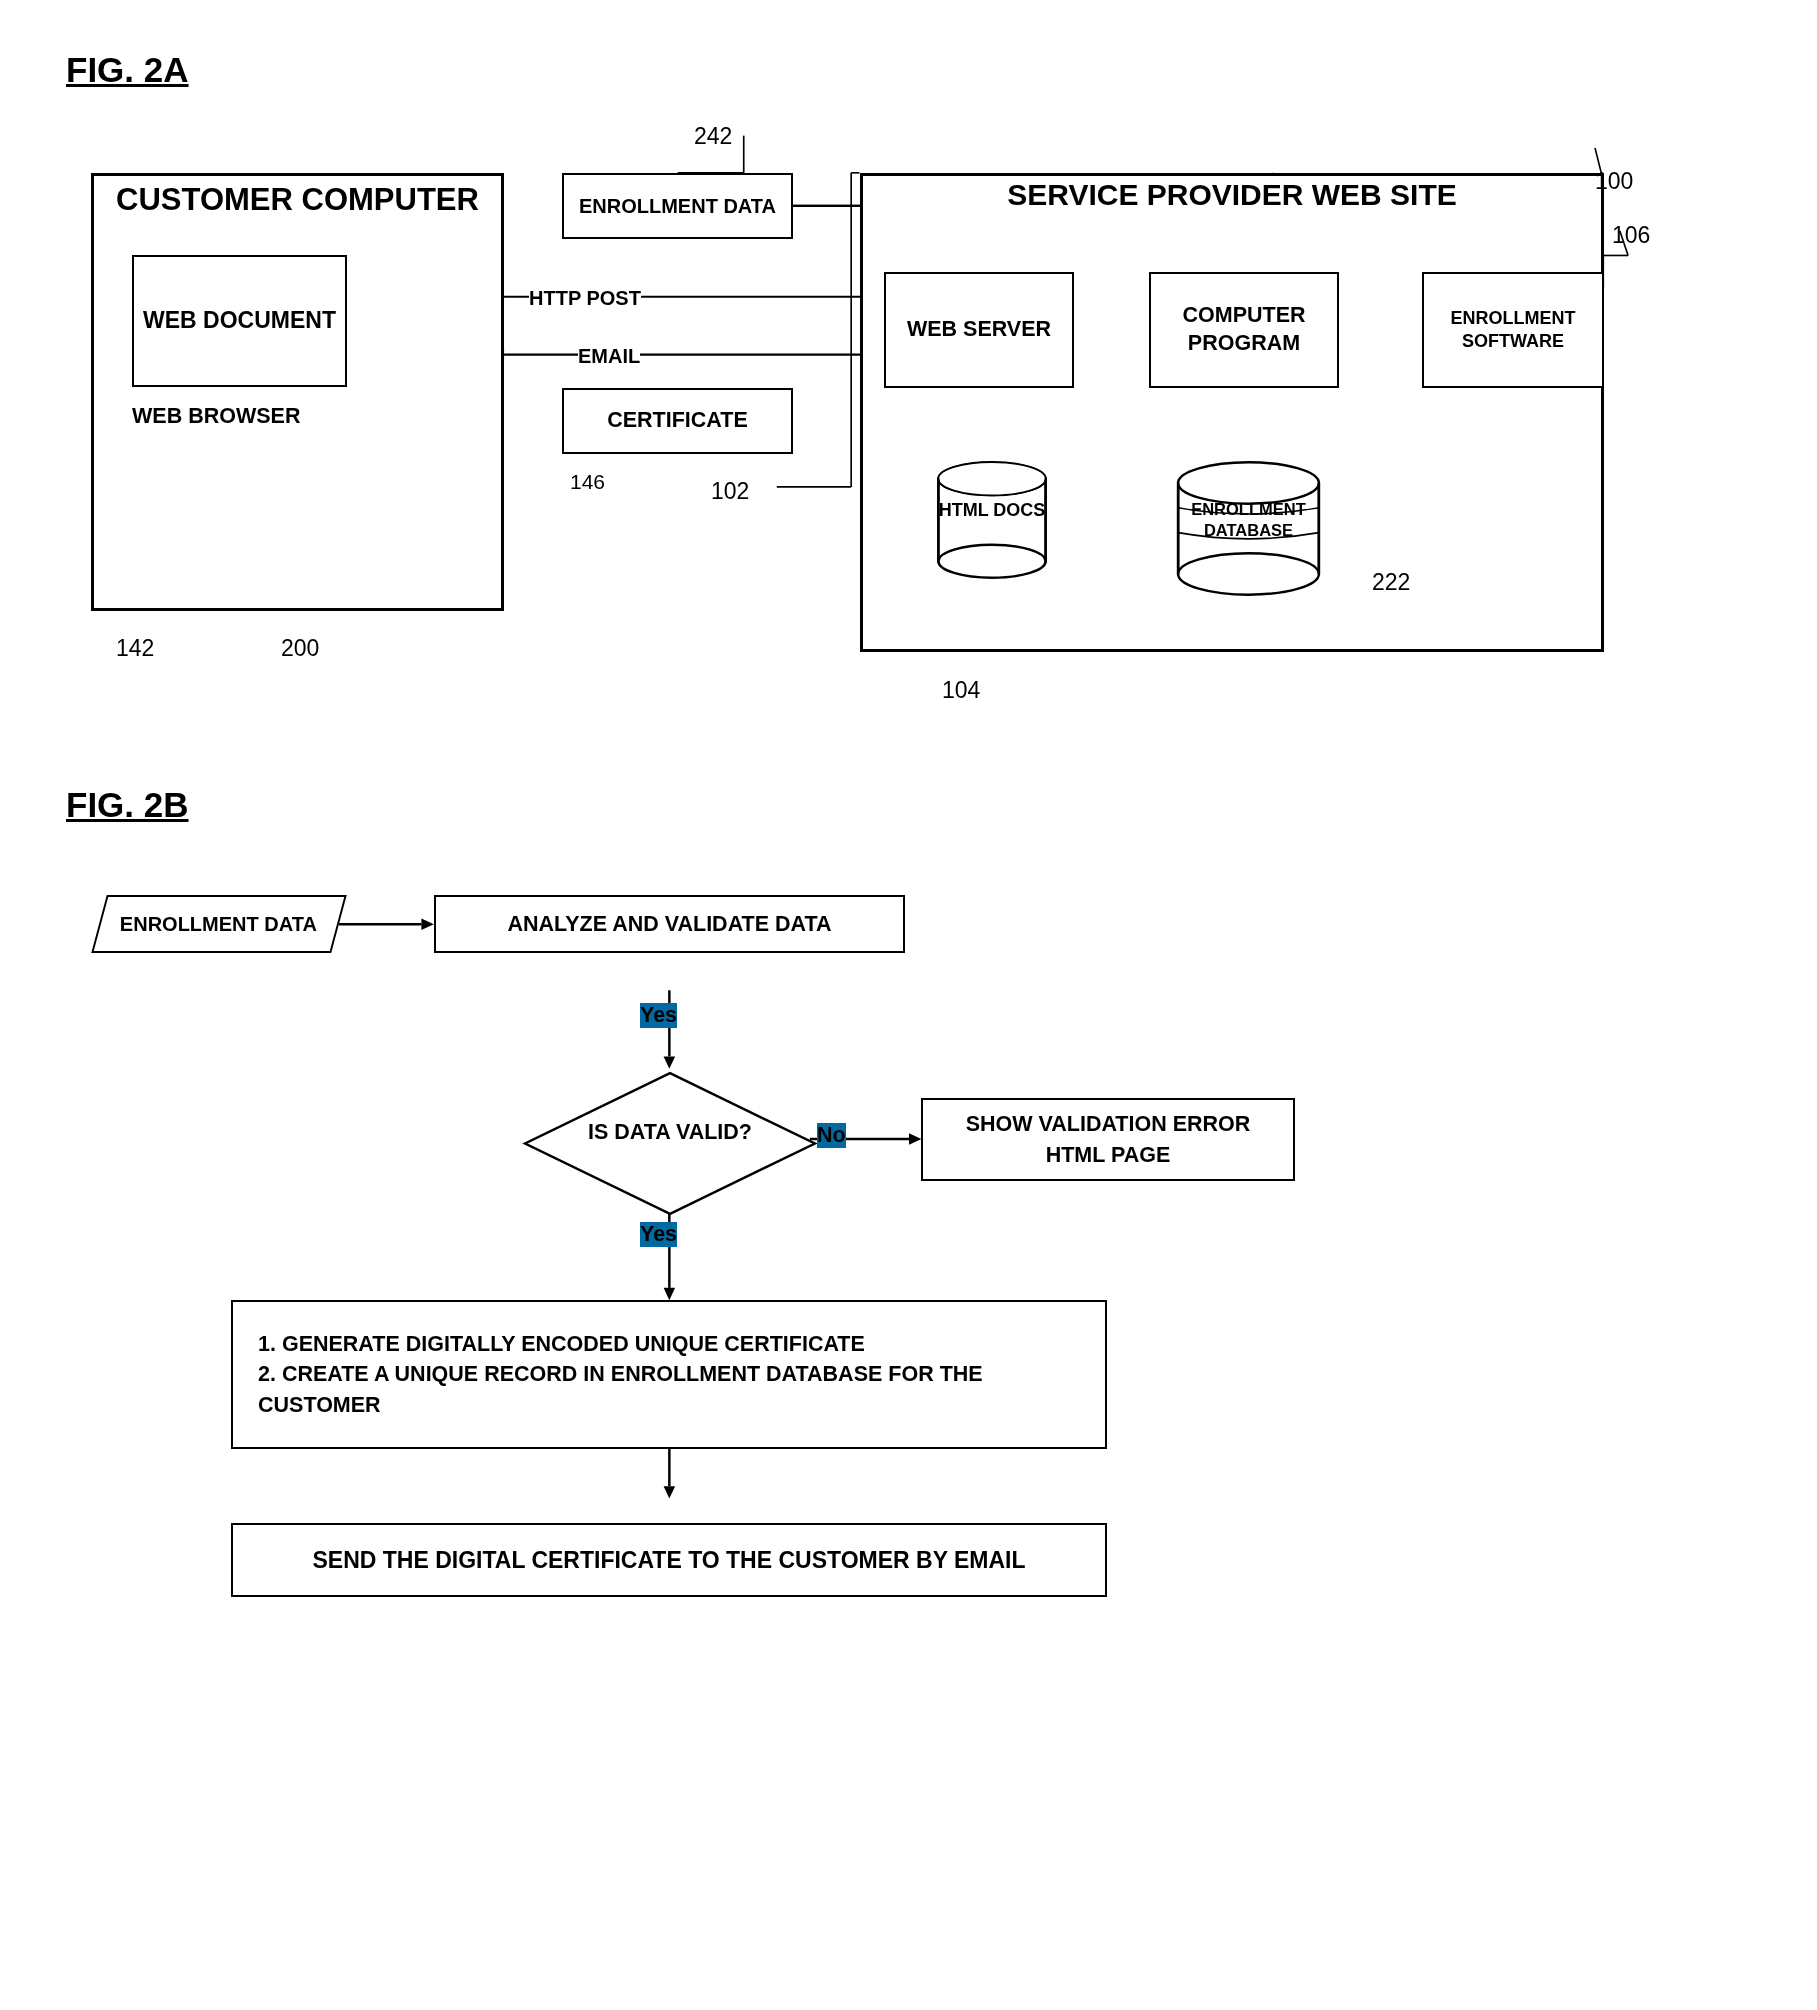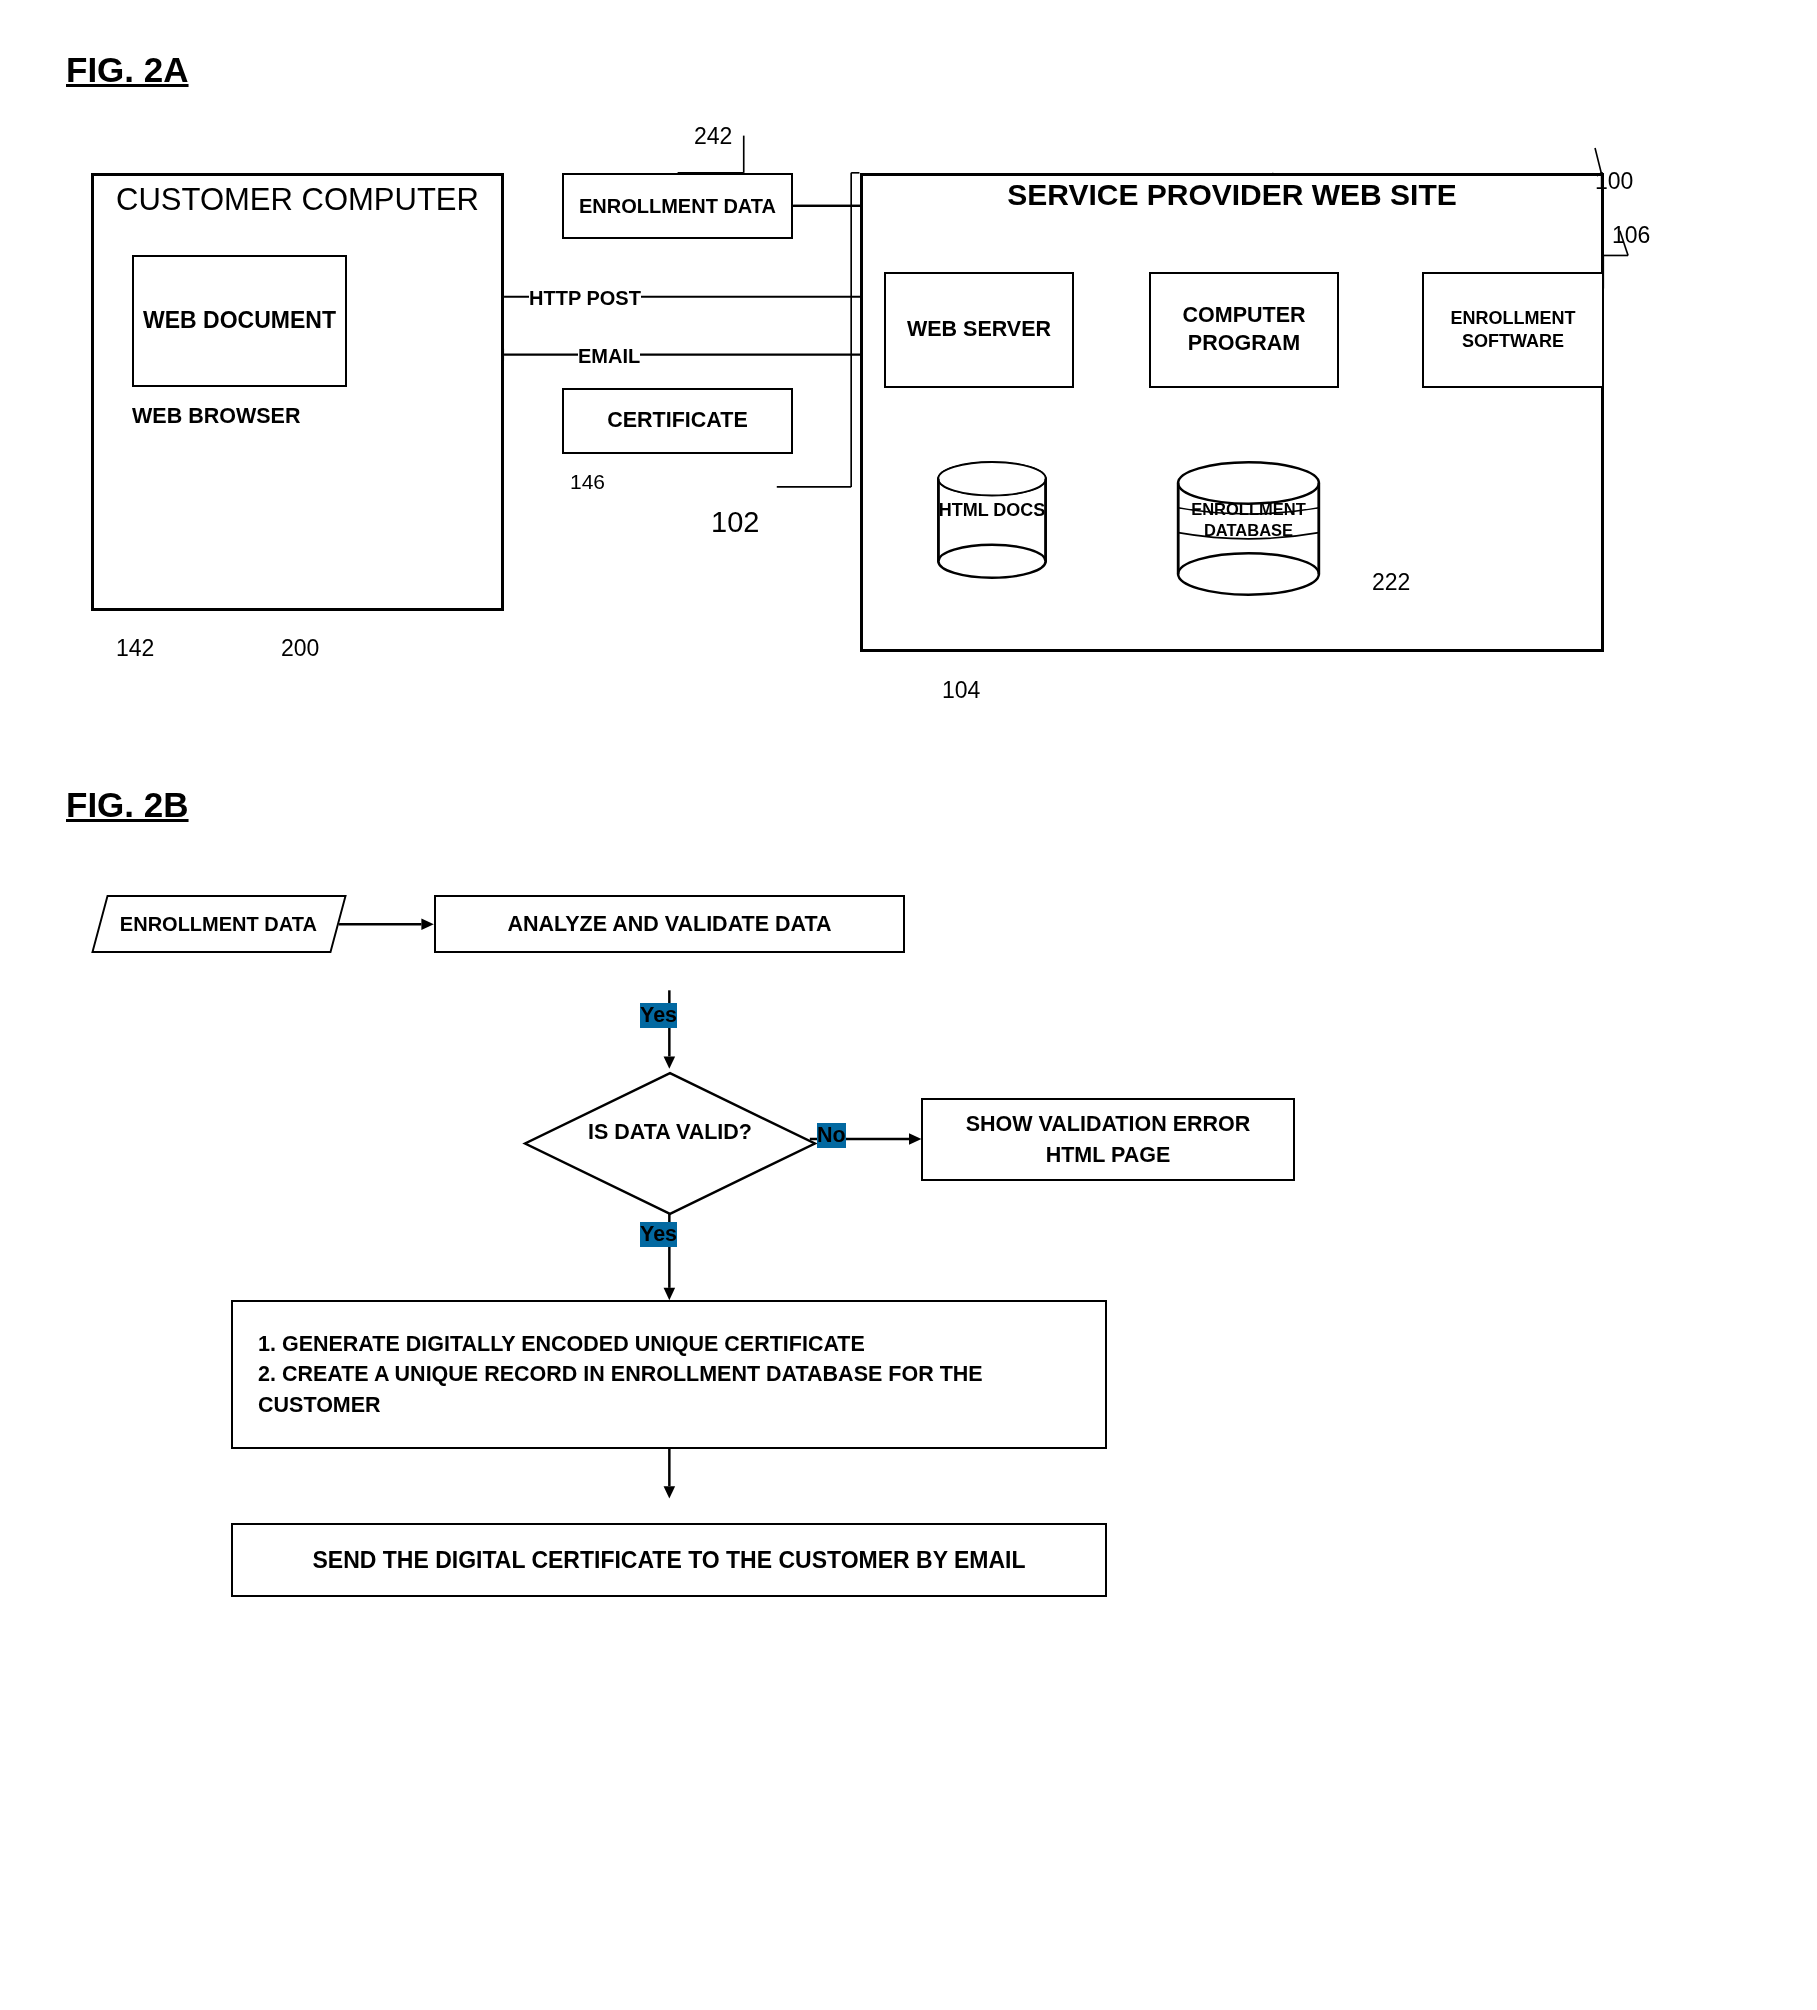--- a/index.html
+++ b/index.html
@@ -56,21 +56,21 @@
     }
 
     
     .customer-computer-label {
       position: absolute;
       left: 25px;
       top: 50px;
       width: 413px;
       text-align: center;
       font-size: 31px;
-      font-weight: normal;
+      font-weight: bold;
       padding-top: 8.3px;
       line-height: 1.2;
     }
 
     
     .web-document-box {
       left: 66px;
       top: 132px;
       width: 215px;
       height: 132px;
@@ -172,22 +172,21 @@
       left: 504px;
       top: 347px;
       font-size: 21px;
     }
 
     
     .label-102 {
       position: absolute;
       left: 645px;
       top: 355px;
-      font-size: 29px;
-      margin-top: 28px;
+      font-size: 23px;
     }
 
     
     .label-104 {
       position: absolute;
       left: 876px;
       top: 554px;
       font-size: 23px;
     }
 

